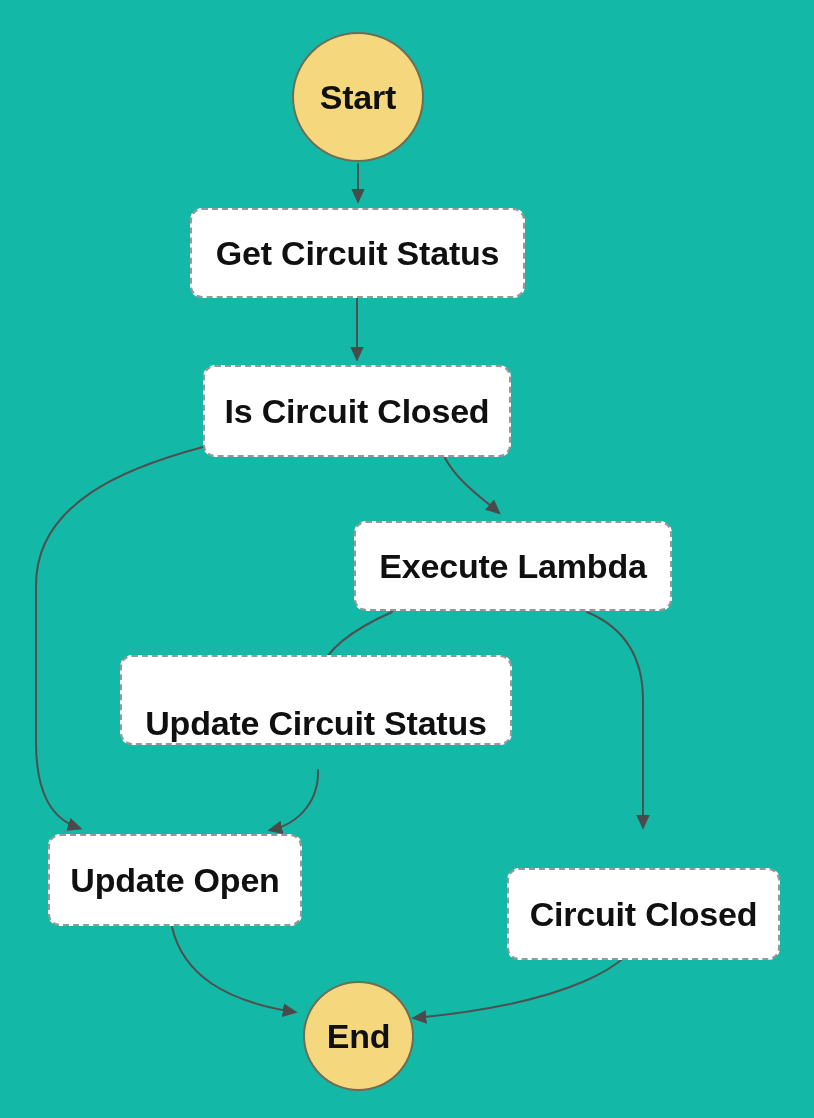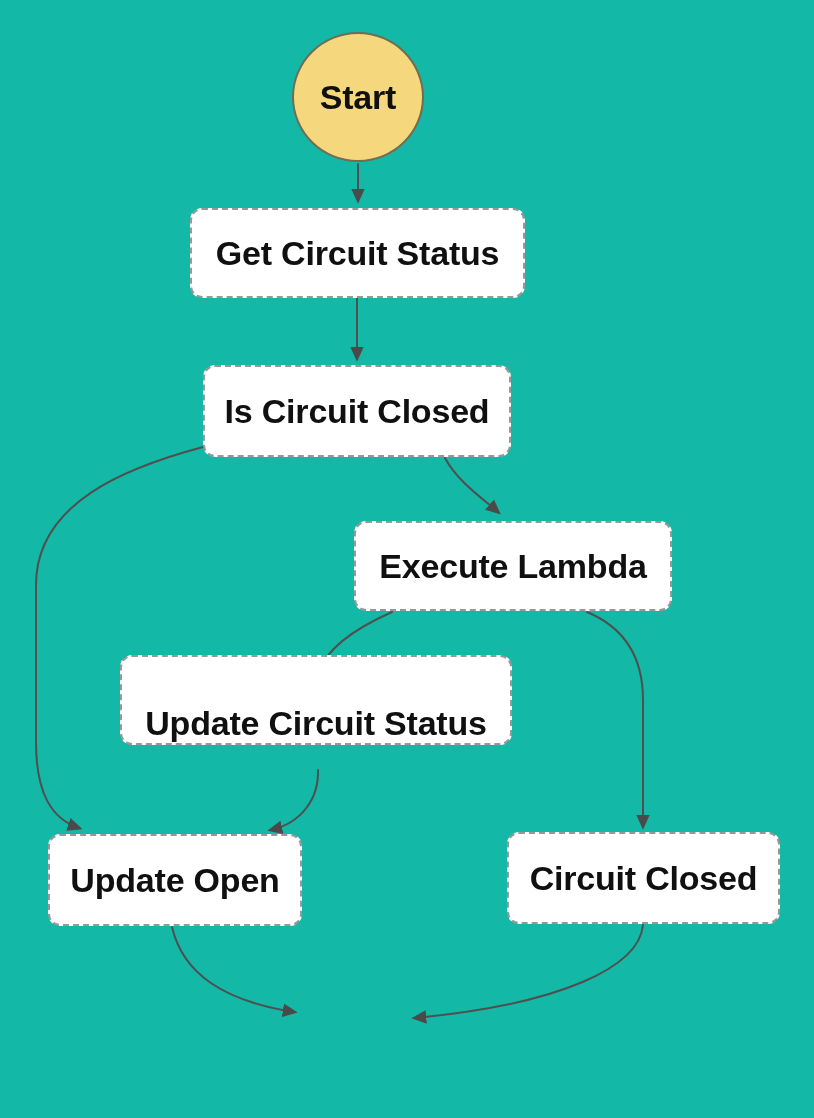--- a/index.html
+++ b/index.html
@@ -85,18 +85,21 @@
   </div>
 
   <div class="node state" style="left:120px; top:655px; width:392px; height:90px;align-items:flex-end;">
     <span>Update Circuit Status</span>
   </div>
 
   <div class="node state" style="left:48px; top:834px; width:254px; height:92px;">
     <span>Update Open</span>
   </div>
 
-  <div class="node state" style="left:507px; top:832px; width:273px; height:92px;">
+  <div class="node state" style="left:507px; top:868px; width:273px; height:92px;">
     <span>Circuit Closed</span>
   </div>
 
+  <div class="node terminal" style="left:303px; top:981px; width:111px; height:110px;">
+    <span>End</span>
+  </div>
 
 </div>
 
 </body></html>

